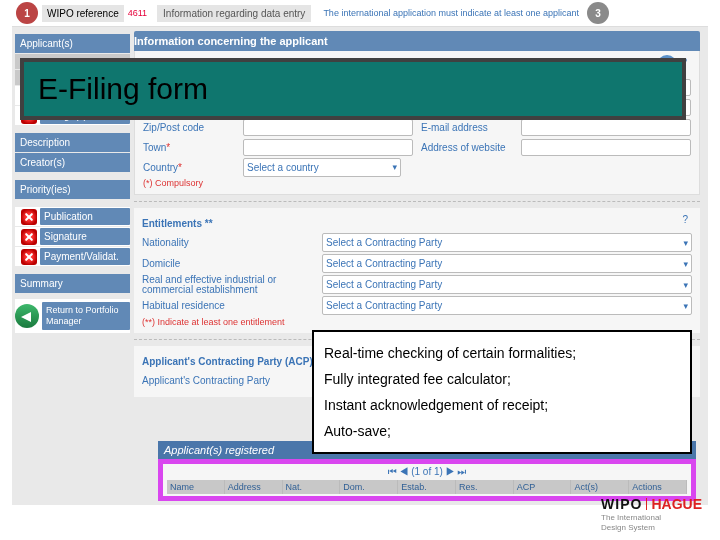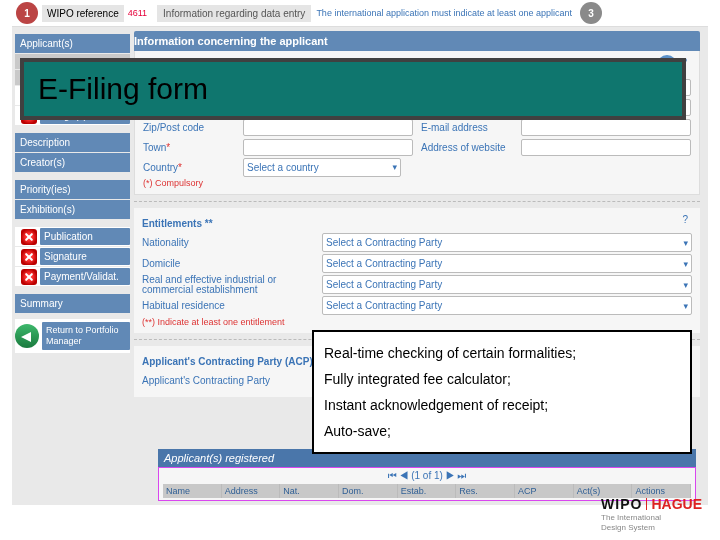--- a/index.html
+++ b/index.html
@@ -5,21 +5,21 @@
 html,body{margin:0;padding:0;font-family:Arial,Verdana,sans-serif;background:#fff}
 .stage{width:720px;height:540px;position:relative;overflow:hidden}
 .app{position:absolute;left:12px;top:0;right:12px;bottom:35px;background:#e9e9e9}
 
 .topbar{height:26px;background:#fff;border-bottom:1px solid #ddd;display:flex;align-items:center;font-size:10px}
 .step-circle{width:22px;height:22px;border-radius:11px;background:#8a8a8a;color:#fff;display:flex;align-items:center;justify-content:center;font-weight:bold;margin:0 4px}
 .step1{background:#b44}
 .step-txt{color:#e6003a;font-size:9px;margin-left:4px}
 .info-wrap{display:flex;align-items:flex-start;margin-left:10px}
 .info-label{background:#e5e5e5;padding:3px 6px;font-size:10px;color:#555}
-.info-blue{color:#3b74b6;font-size:9px;margin-left:5px}
+.info-blue{color:#3b74b6;font-size:9px;margin-left:12px}
 .step3{margin-left:8px}
 
 .body{display:flex;height:calc(100% - 75px)}
 .sidebar{width:115px;padding:6px 0 0 3px}
 .nav{display:flex;align-items:center;margin:1px 0;height:19px;border-radius:0;font-size:10px}
 .nav.blue{background:#6189b6;color:#fff;padding:0 5px}
 .nav.grey{background:#c9c9c9;color:#666;height:15px;padding:0 5px;font-size:9px}
 .nav.x{background:#fff;padding-left:6px;}
 .nav.x .xic{width:16px;height:16px;background:radial-gradient(circle,#f33 30%,#b00 70%);border-radius:3px;margin-right:3px;position:relative}
 .nav.x .xic::before,.nav.x .xic::after{content:'';position:absolute;left:3px;top:7px;width:10px;height:2px;background:#fff;border-radius:1px}
@@ -51,21 +51,21 @@
 hr.div{border:none;border-top:1px dashed #bbb;margin:6px 0}
 .ent .row{height:19px}
 .ent .lbl{width:180px;line-height:10px}
 .acp .sel{flex:1}
 
 .btns{display:flex;justify-content:flex-end;gap:6px;margin:10px 8px 0 0}
 .btn{border:1px solid #bbb;background:#eee;color:#777;font-size:10px;padding:3px 16px;border-radius:2px}
 
 .regbar{position:absolute;left:146px;right:12px;bottom:4px;}
 .reghead{background:#4a76aa;color:#fff;font-size:11px;padding:3px 6px;font-style:italic}
-.regbody{background:#f6f6f6;border:1px solid #d946ef;padding:2px 4px}
+.regbody{background:#f6f6f6;border:5px solid #d946ef;padding:2px 4px}
 .pager{text-align:center;color:#3b74b6;font-size:10px;margin-bottom:2px}
 .tblhead{display:flex;background:#c8c8c8;font-size:9px;color:#555}
 .tblhead div{flex:1;padding:2px 3px;border-right:1px solid #bbb;color:#2f5f95}
 
 .title-box{position:absolute;left:20px;top:58px;right:34px;background:#0f766e;border:4px solid #404040;padding:10px 14px;font-size:30px;font-family:Arial}
 
 .feat-box{position:absolute;left:312px;top:330px;width:356px;background:#fff;border:2px solid #000;padding:8px 10px;font-size:14px;line-height:26px}
 
 .brand{position:absolute;right:18px;bottom:8px;text-align:left;font-size:10px}
 .brand .w{color:#111;font-weight:bold;letter-spacing:1px;font-size:14px}
@@ -100,21 +100,20 @@
           </div>
           <div class="nav x">
             <div class="xic"></div>
             <span>Design(s)</span>
           </div>
           <div class="spacer"></div>
           <div class="nav blue">Description</div>
           <div class="nav blue">Creator(s)</div>
           <div class="spacer"></div>
           <div class="nav blue">Priority(ies)</div>
-          <div class="nav blue">Exhibition(s)</div>
           <div class="spacer"></div>
           <div class="nav x">
             <div class="xic"></div>
             <span>Publication</span>
           </div>
           <div class="nav x">
             <div class="xic"></div>
             <span>Signature</span>
           </div>
           <div class="nav x">

